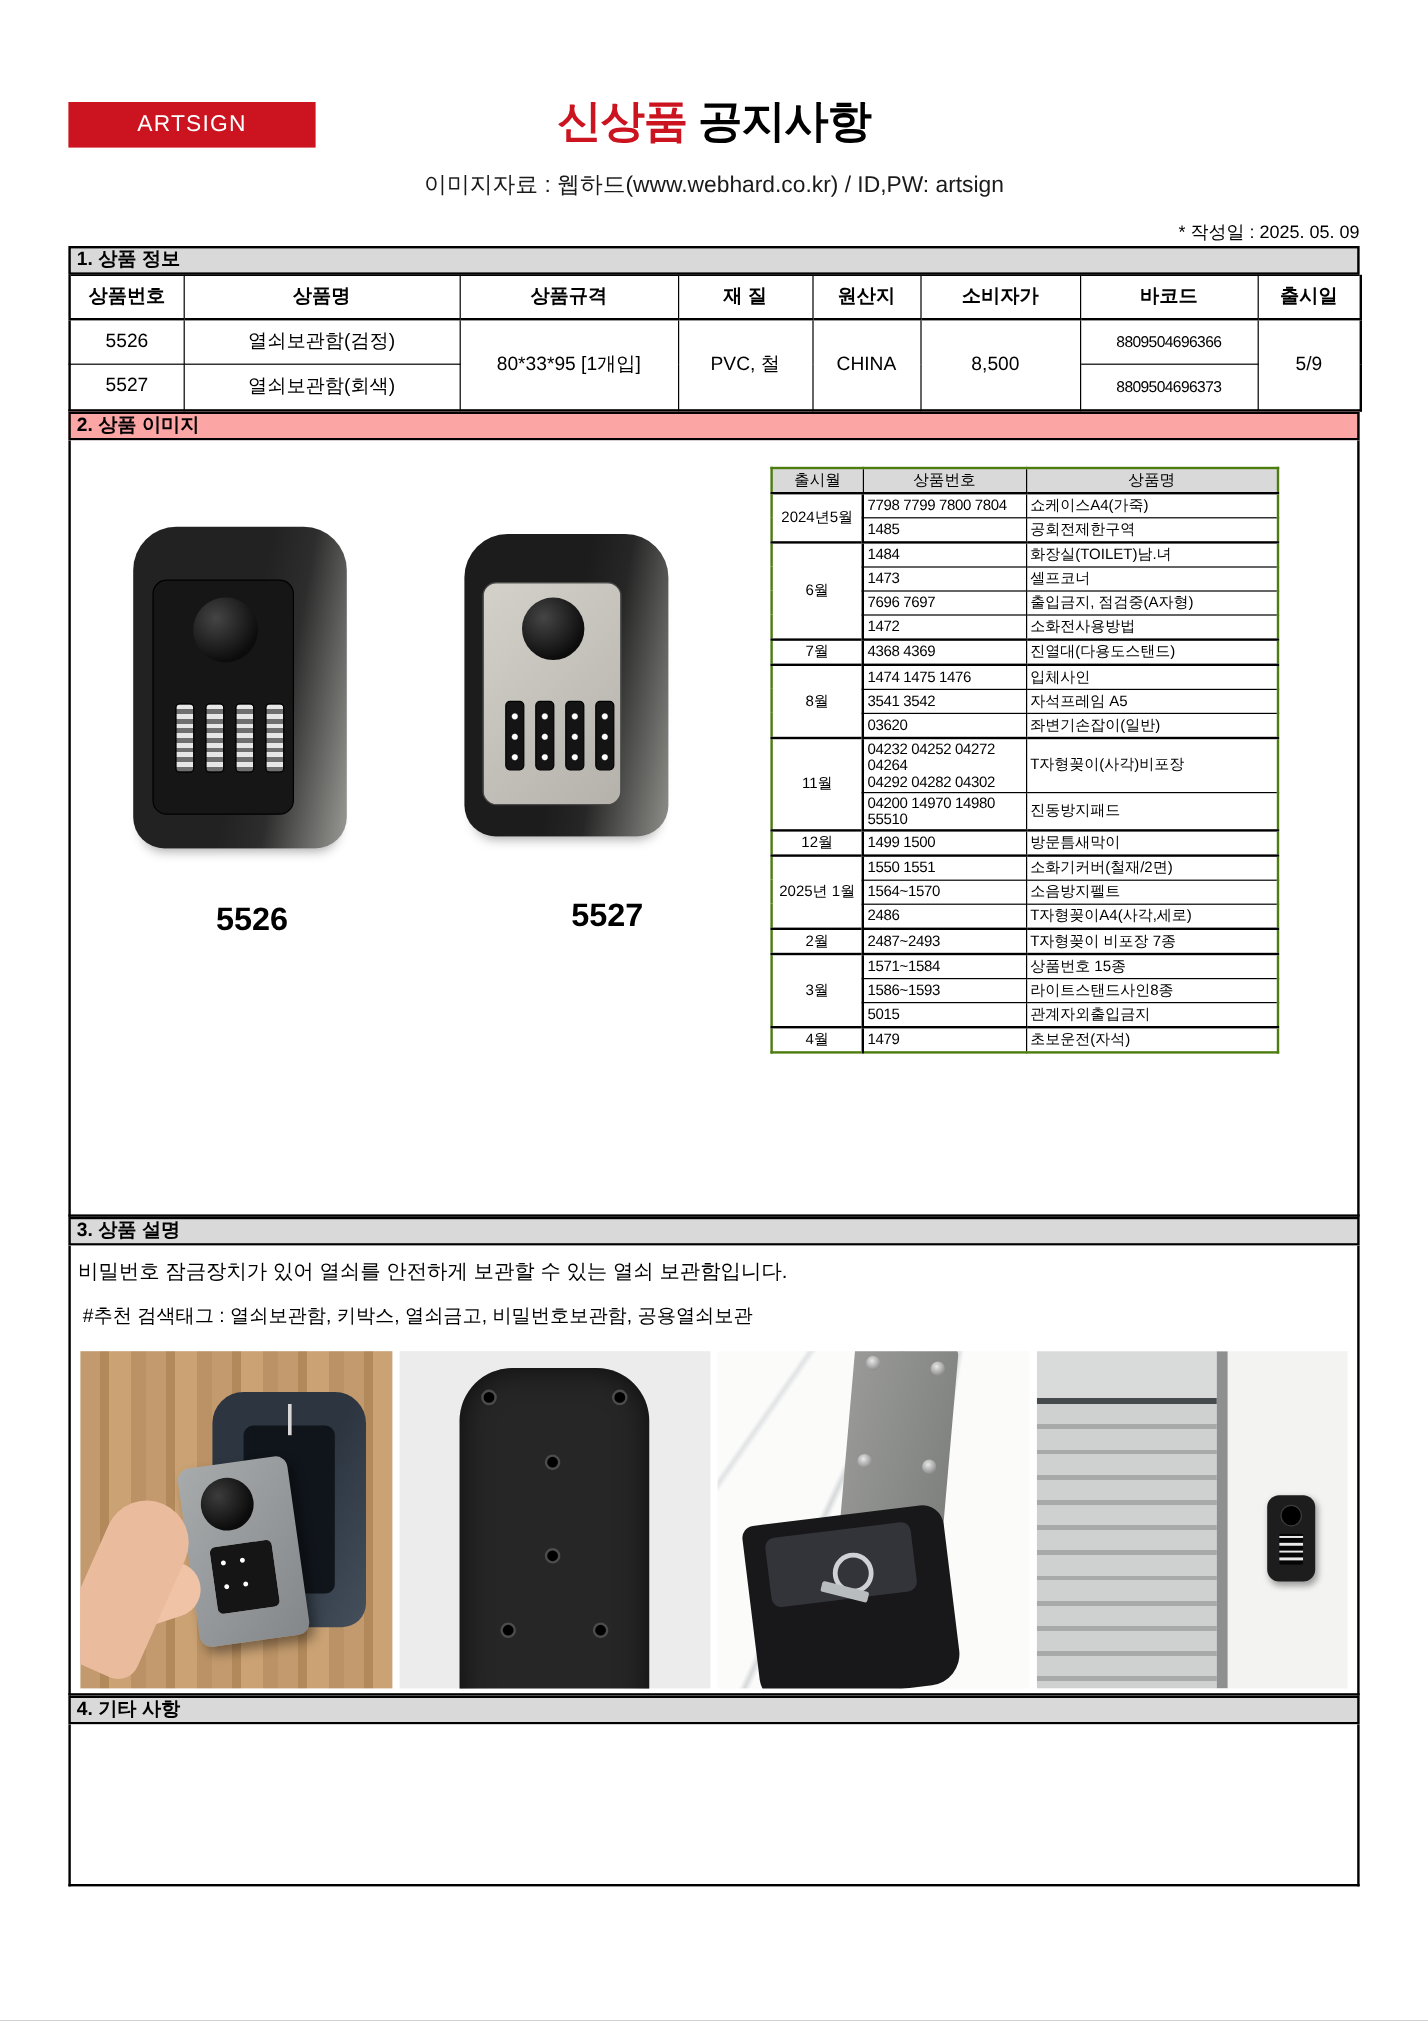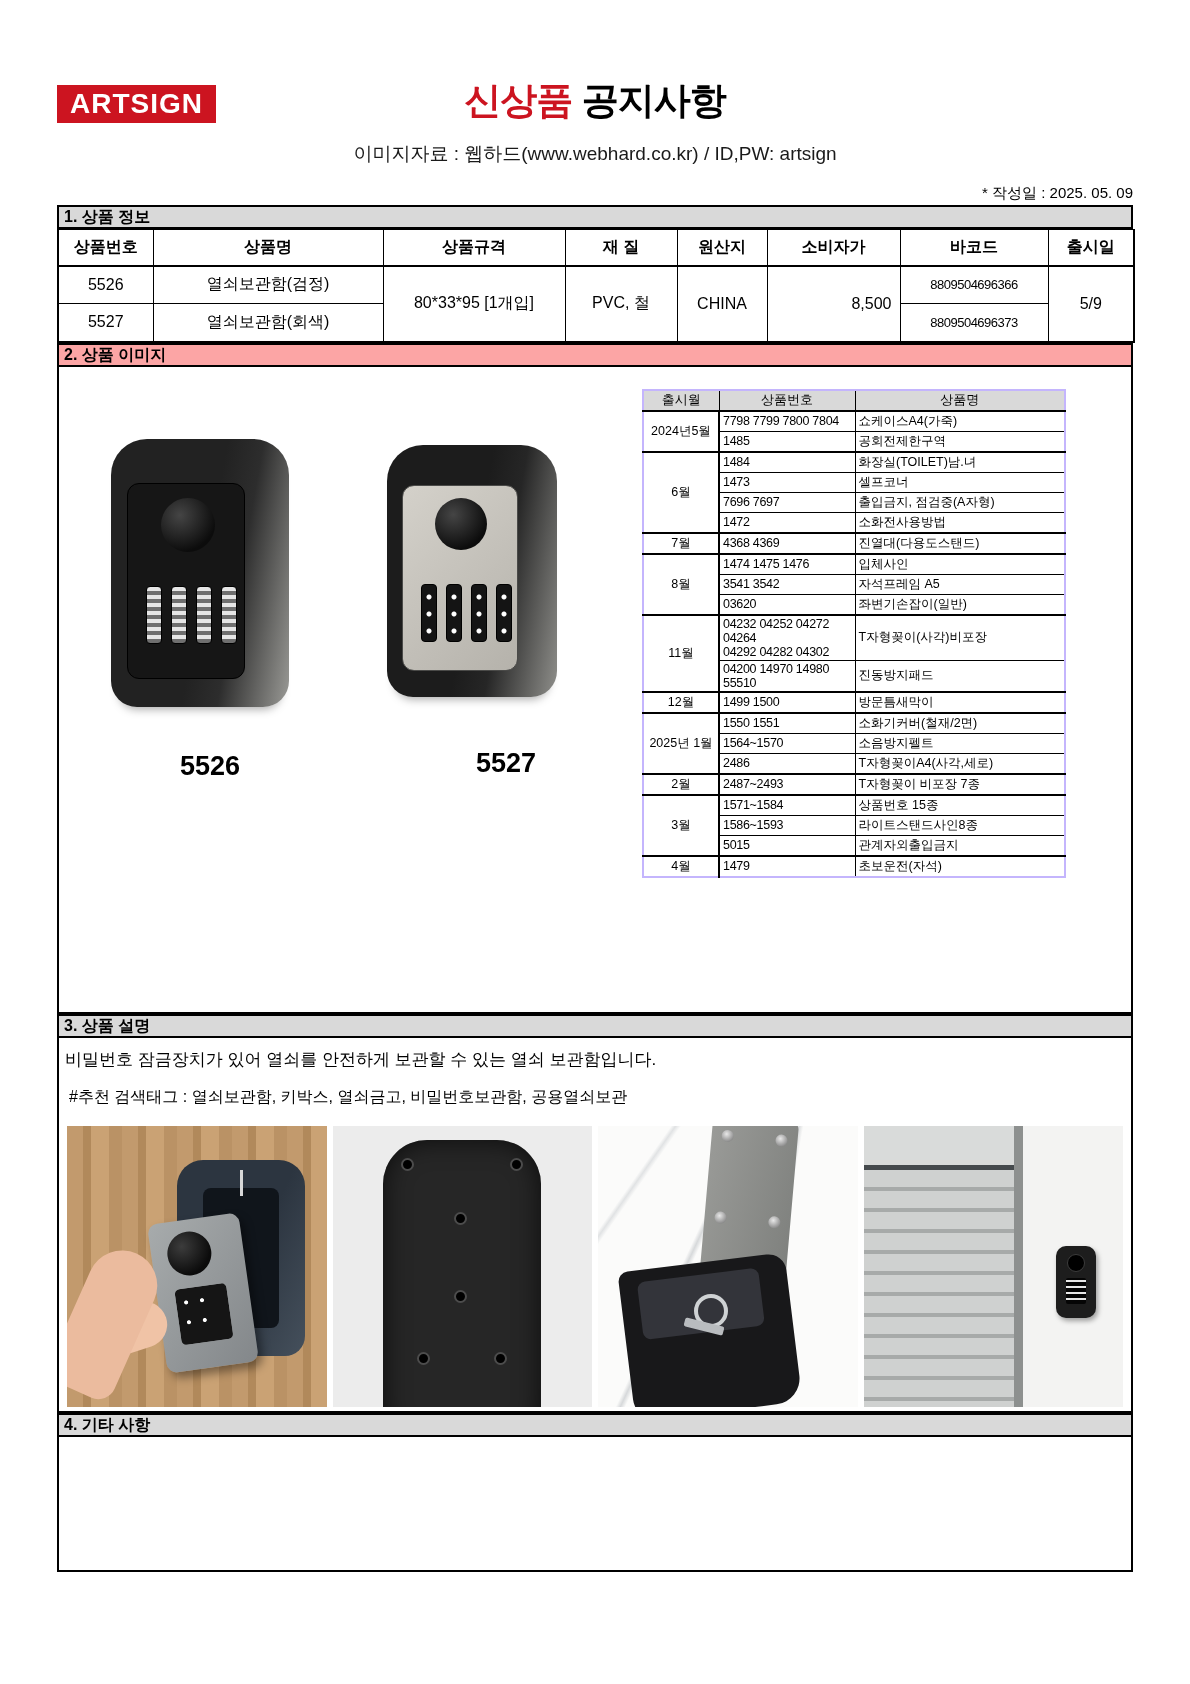--- a/index.html
+++ b/index.html
@@ -4,22 +4,22 @@
 <style>
   * { margin:0; padding:0; box-sizing:border-box; }
   html,body { background:#888; }
   .page {
     position:relative; width:1190px; height:1684px; margin:0 auto;
     background:#fff; font-family:"Liberation Sans","DejaVu Sans",sans-serif; color:#000;
     overflow:hidden;
   }
   
   .logo {
-    position:absolute; left:57px; top:85px; width:159px; height:38px;
-    color:#fff; font-weight:bold; font-size:28px; letter-spacing:1px;
+    position:absolute; left:57px; top:85px; width:206px; height:38px;
+    color:#fff; font-weight:normal; font-size:19px; letter-spacing:1px;
     display:flex; align-items:center; justify-content:center;
   }
   .page-title {
     position:absolute; left:0; top:76px; width:100%; text-align:center;
     font-size:37px; font-weight:bold; letter-spacing:-1px;
   }
   .subtitle {
     position:absolute; left:0; top:141px; width:100%; text-align:center;
     font-size:19px; color:#1a1a1a;
   }
@@ -32,29 +32,29 @@
     height:24px; background:#d9d9d9; border:2px solid #000;
     font-size:16px; font-weight:bold; line-height:20px; padding-left:5px;
   }
   .sec-body { border:2px solid #000; border-top:none; background:#fff; position:relative; }
   
   table { border-collapse:collapse; }
   .info-table { width:1076px; table-layout:fixed; border:2px solid #000; border-top:none; }
   .info-table th, .info-table td { border:1px solid #000; text-align:center; font-size:16px; overflow:hidden; }
   .info-table th { font-weight:bold; height:36px; border-bottom:2px solid #000; }
   .info-table td { height:38px; }
-  .info-table .price { text-align:right; padding-right:8px; }
+  .info-table .price { text-align:center; padding-right:8px; }
   .info-table .bcode { font-size:13px; letter-spacing:-0.5px; }
   
   .sec2-body { height:647px; }
   .plabel { position:absolute; width:130px; text-align:center; font-size:27px; font-weight:bold; }
   
   .history-table {
     position:absolute; left:583px; top:22px; width:422px;
-    border:2px solid #c4b5fd; table-layout:fixed;
+    border:2px solid #4d7c0f; table-layout:fixed;
   }
   .history-table th {
     background:#d9d9d9; border:1px solid #000; border-bottom:2px solid #000;
     font-size:13px; font-weight:normal; height:21px;
   }
   .history-table td { border:1px solid #000; font-size:12.5px; height:19px; padding:1px 3px; }
   .history-table td.hmonth { text-align:center; border-right:2px solid #000; }
   .history-table td.hcode { white-space:pre-line; letter-spacing:-0.3px; }
   .history-table tr.group-start td { border-top:2px solid #000; }
   .history-table col.c1 { width:76px; } .history-table col.c2 { width:136px; } .history-table col.c3 { width:210px; }

